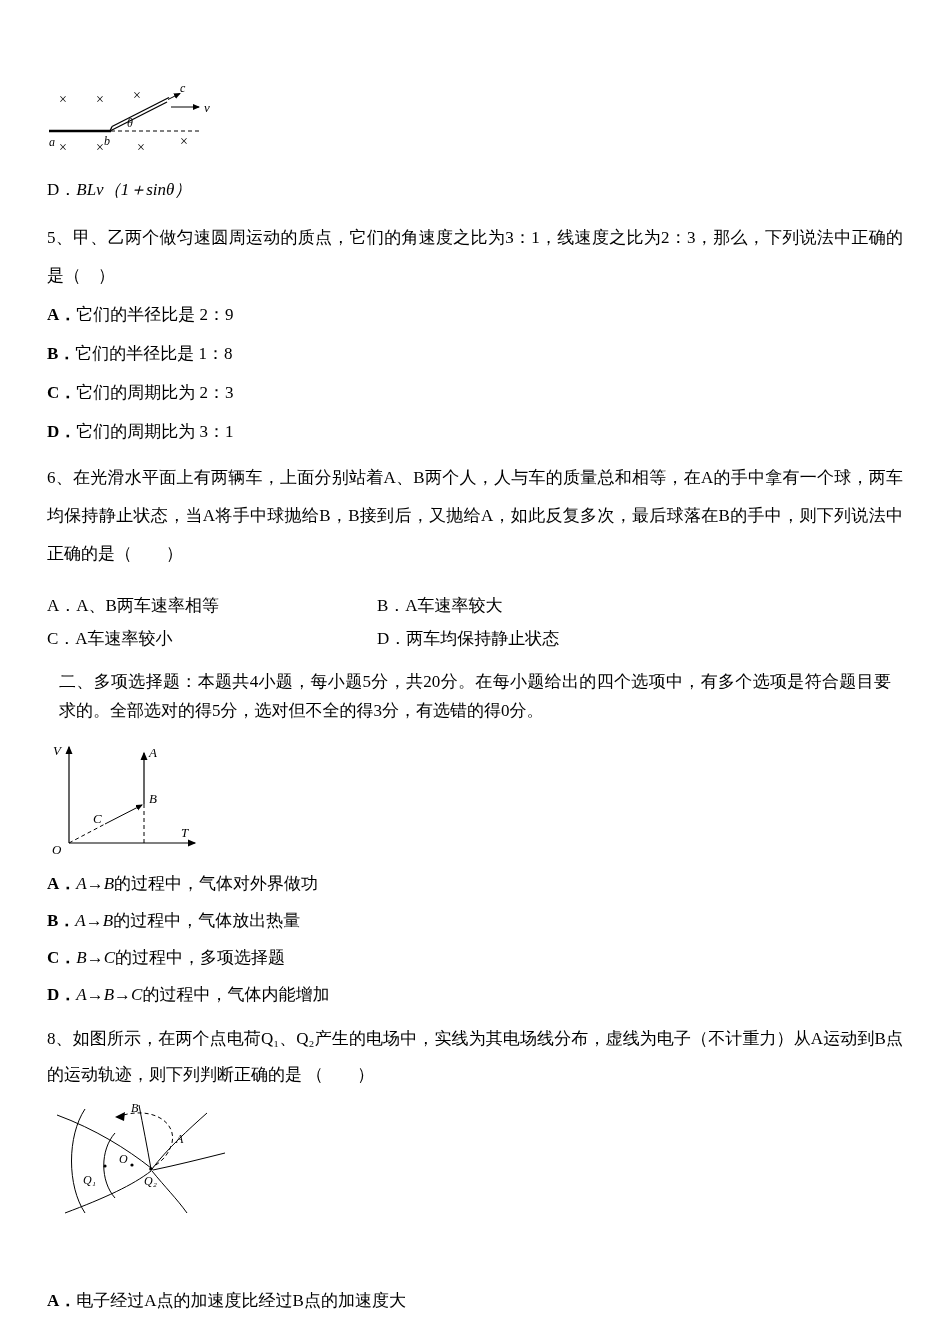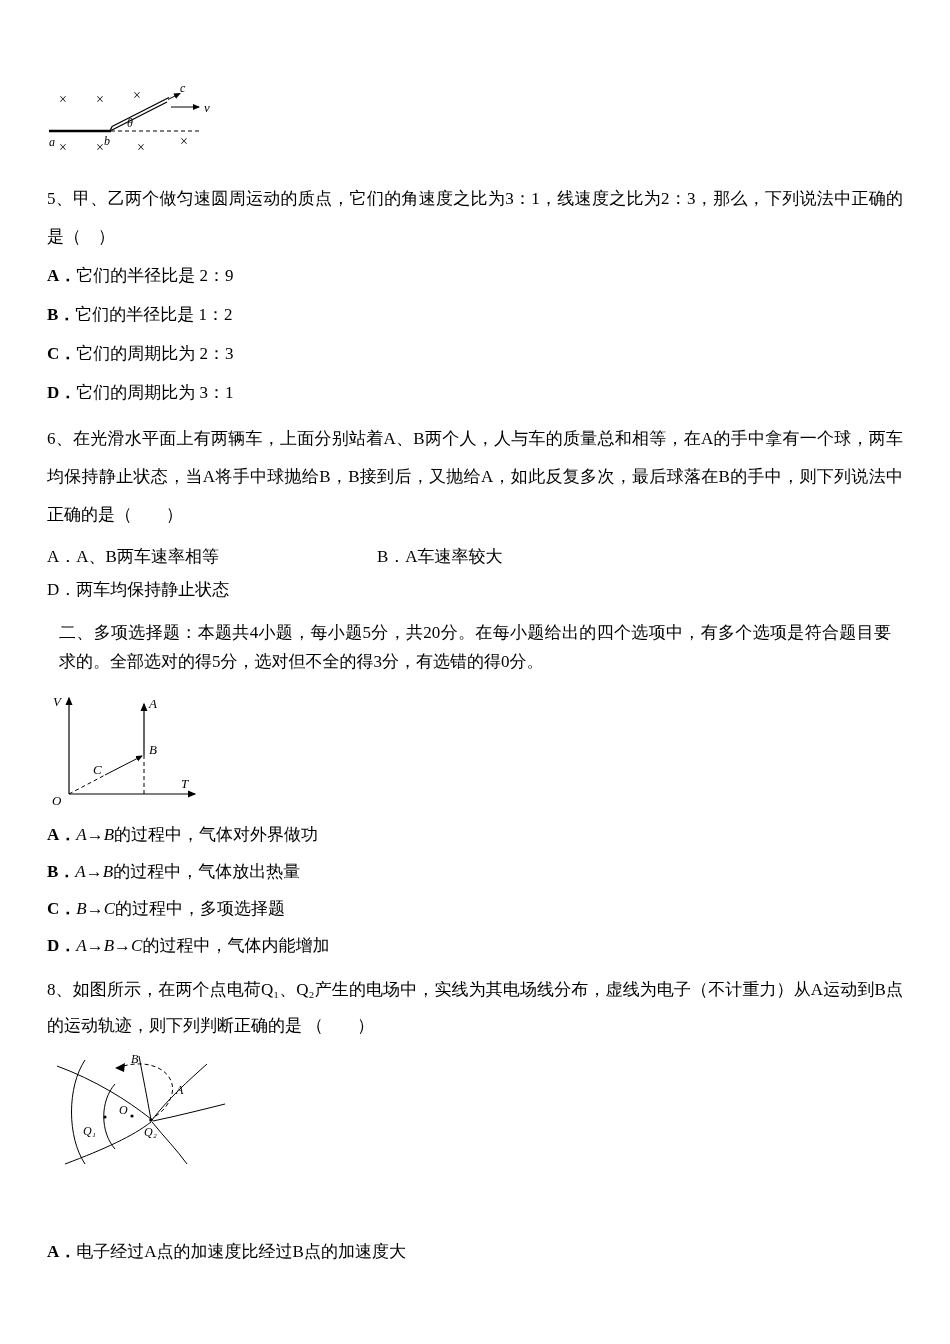--- a/index.html
+++ b/index.html
@@ -3,21 +3,21 @@
 <meta charset="utf-8">
 <style>
   html,body{margin:0;padding:0;background:#fff;}
   .page{
     width:950px;height:1344px;background:#ffffff;overflow:hidden;
     font-family:"Liberation Serif","DejaVu Serif",serif;color:#000;
     position:relative;
   }
   .content{padding:84px 47px 0 47px;font-size:17px;}
   .stem{margin:0;line-height:38px;text-align:justify;}
-  .mt6{margin-top:6px;} .mt8{margin-top:8px;} .mt10{margin-top:10px;}
+  .mt6{margin-top:16px;} .mt8{margin-top:8px;} .mt10{margin-top:10px;}
   .opt{line-height:39px;}
   .opt .ol{font-weight:bold;}
   .math{font-style:italic;}
   .q4row{display:flex;margin-top:10px;line-height:39px;}
   .q4row .c1{width:138px;} .q4row .c2{width:190px;} .q4row .c3{width:166px;}
   .tworow{display:flex;line-height:33px;}
   .tworow .colA{width:330px;}
   .sect{margin:12px;line-height:29px;margin-top:12px;text-align:justify;}
   .q7opts .opt{line-height:37px;}
   .q8stem{line-height:36px;}
@@ -61,37 +61,39 @@
       <line x1="124" y1="23" x2="152" y2="23" stroke="#000" stroke-width="1" marker-end="url(#arr)"></line>
       <text class="svglbl" x="157" y="28">v</text>
 
       <line x1="64" y1="47" x2="152" y2="47" stroke="#000" stroke-width="1" stroke-dasharray="4 3"></line>
       <text class="svglbl-s" x="80" y="43">θ</text>
       <text class="svglbl-s" x="2" y="62">a</text>
       <text class="svglbl-s" x="57" y="61">b</text>
     </svg>
 
     <div class="q4row">
+      <div class="c4"><span class="ol">D．</span><span class="math">BLv（1＋sinθ）</span></div>
     </div>
 
     <p class="stem mt10">5、甲、乙两个做匀速圆周运动的质点，它们的角速度之比为3：1，线速度之比为2：3，那么，下列说法中正确的是（　）</p>
     <div>
       <div class="opt"><span class="ol">A．</span><span>它们的半径比是 2：9</span></div>
-      <div class="opt"><span class="ol">B．</span><span>它们的半径比是 1：2</span></div>
+      <div class="opt"><span class="ol">B．</span><span>它们的半径比是 1：8</span></div>
       <div class="opt"><span class="ol">C．</span><span>它们的周期比为 2：3</span></div>
       <div class="opt"><span class="ol">D．</span><span>它们的周期比为 3：1</span></div>
     </div>
 
     <p class="stem mt8">6、在光滑水平面上有两辆车，上面分别站着A、B两个人，人与车的质量总和相等，在A的手中拿有一个球，两车均保持静止状态，当A将手中球抛给B，B接到后，又抛给A，如此反复多次，最后球落在B的手中，则下列说法中正确的是（　　）</p>
     <div class="mt6">
       <div class="tworow">
         <div class="colA"><span class="ol">A．</span><span>A、B两车速率相等</span></div>
         <div><span class="ol">B．</span><span>A车速率较大</span></div>
       </div>
       <div class="tworow">
+        <div class="colA"><span class="ol">C．</span><span>A车速率较小</span></div>
         <div><span class="ol">D．</span><span>两车均保持静止状态</span></div>
       </div>
     </div>
 
     <p class="sect">二、多项选择题：本题共4小题，每小题5分，共20分。在每小题给出的四个选项中，有多个选项是符合题目要求的。全部选对的得5分，选对但不全的得3分，有选错的得0分。</p>
 
 
     <svg class="diagram" width="165" height="120" viewBox="0 0 165 120" style="margin-top:2px">
 
       <line x1="22" y1="106" x2="22" y2="10" stroke="#000" stroke-width="1.2" marker-end="url(#arr)"></line>

